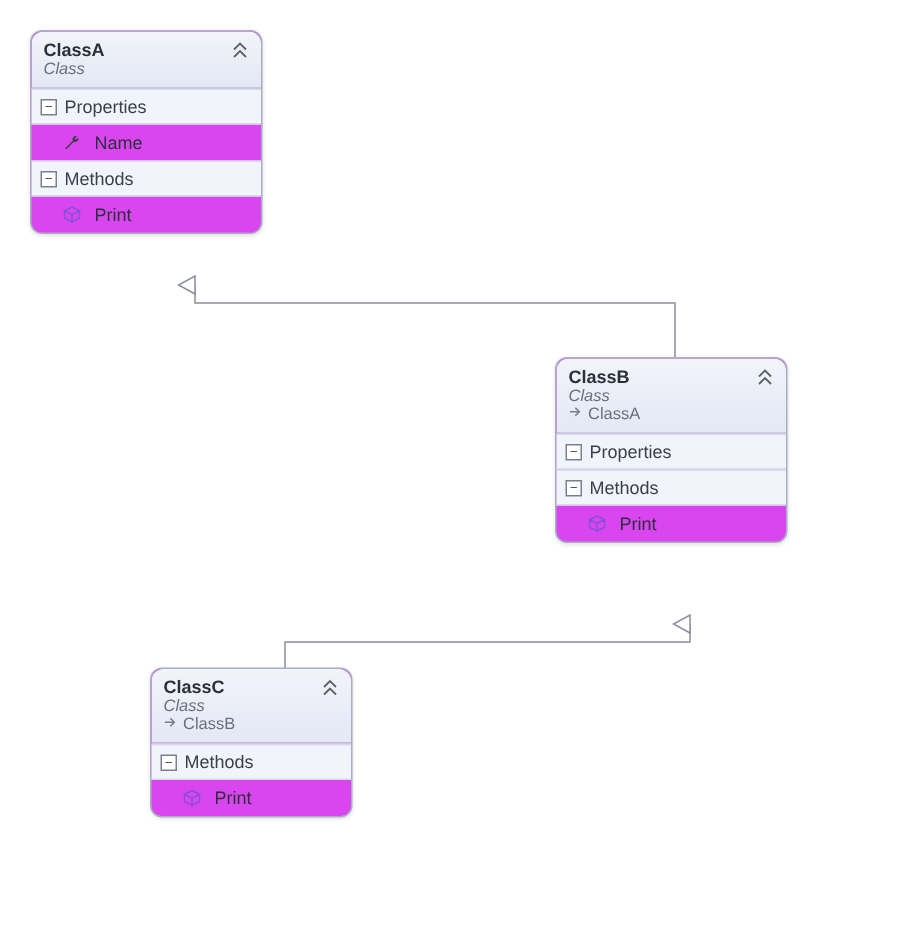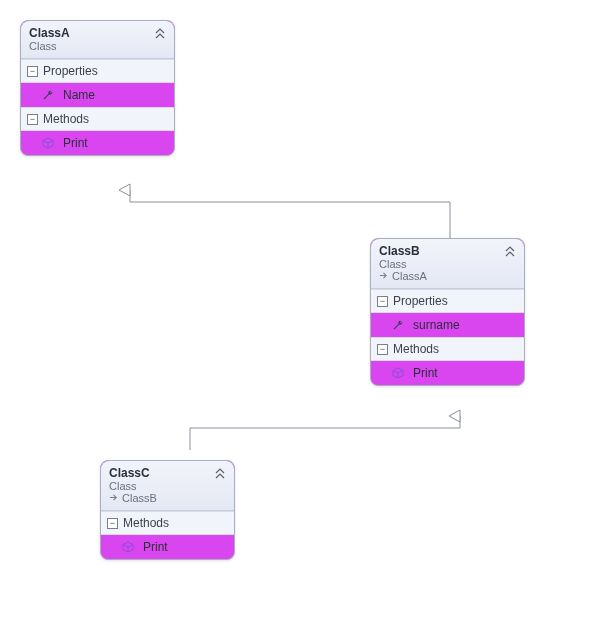--- a/index.html
+++ b/index.html
@@ -37,20 +37,21 @@
     padding: 5px 8px 6px 8px;
     position: relative;
   }
   .classbox .hdr .title {
     font-weight: bold;
     color: #2a2f3a;
   }
   .classbox .hdr .subtitle {
     color: #6a6f7b;
     font-size: 11px;
+    font-style: italic;
   }
   .classbox .hdr .baseclass {
     color: #6a6f7b;
     font-size: 11px;
     display: flex;
     align-items: center;
     gap: 4px;
   }
   .classbox .hdr .baseclass .arrow-icon {
     color: #7a7f8b;
@@ -103,21 +104,21 @@
     width: 14px;
     display: inline-flex;
     align-items: center;
     justify-content: center;
   }
   .wrench { color: #3a3f4b; font-size: 12px; }
   .cube svg { display: block; }
   
   #box-a { left: 20px;  top: 20px;  width: 155px; }
   #box-b { left: 370px; top: 238px; width: 155px; }
-  #box-c { left: 100px; top: 460px; width: 135px; }
+  #box-c { left: 100px; top: 445px; width: 135px; }
 </style>
 </head>
 <body>
 
 <svg class="connectors">
   <defs>
     <marker id="tri" markerWidth="14" markerHeight="14" refX="7" refY="12" orient="auto" markerUnits="userSpaceOnUse">
       <path d="M1,12 L7,1 L13,12 Z" fill="#ffffff" stroke="#8a8f9b" stroke-width="1"></path>
     </marker>
   </defs>
@@ -182,30 +183,20 @@
     <span class="chevrons">
       <svg width="12" height="12" viewBox="0 0 12 12">
           <path d="M2 6 L6 2 L10 6 M2 11 L6 7 L10 11" fill="none" stroke="#5a5f6b" stroke-width="1.2"></path>
         </svg>
     </span>
   </div>
   <div class="section-head">
     <span class="exp">−</span>
     <span>Properties</span>
   </div>
-  <div class="section-body">
-    <div class="member">
-      <span class="icon wrench">
-        <svg width="12" height="12" viewBox="0 0 16 16">
-            <path d="M13.5 3.5a3 3 0 0 1-3.9 3.9L3 14l-1-1 6.6-6.6A3 3 0 0 1 12.5 2.5l-2 2 1 1 2-2z" fill="#3a3f4b"></path>
-          </svg>
-      </span>
-      <span>surname</span>
-    </div>
-  </div>
   <div class="section-head">
     <span class="exp">−</span>
     <span>Methods</span>
   </div>
   <div class="section-body">
     <div class="member">
       <span class="icon cube">
         <svg width="12" height="12" viewBox="0 0 12 12">
             <path d="M6 1 L11 3.5 L11 8.5 L6 11 L1 8.5 L1 3.5 Z M1 3.5 L6 6 L11 3.5 M6 6 L6 11" fill="none" stroke="#8a4fd8" stroke-width="1"></path>
           </svg>

